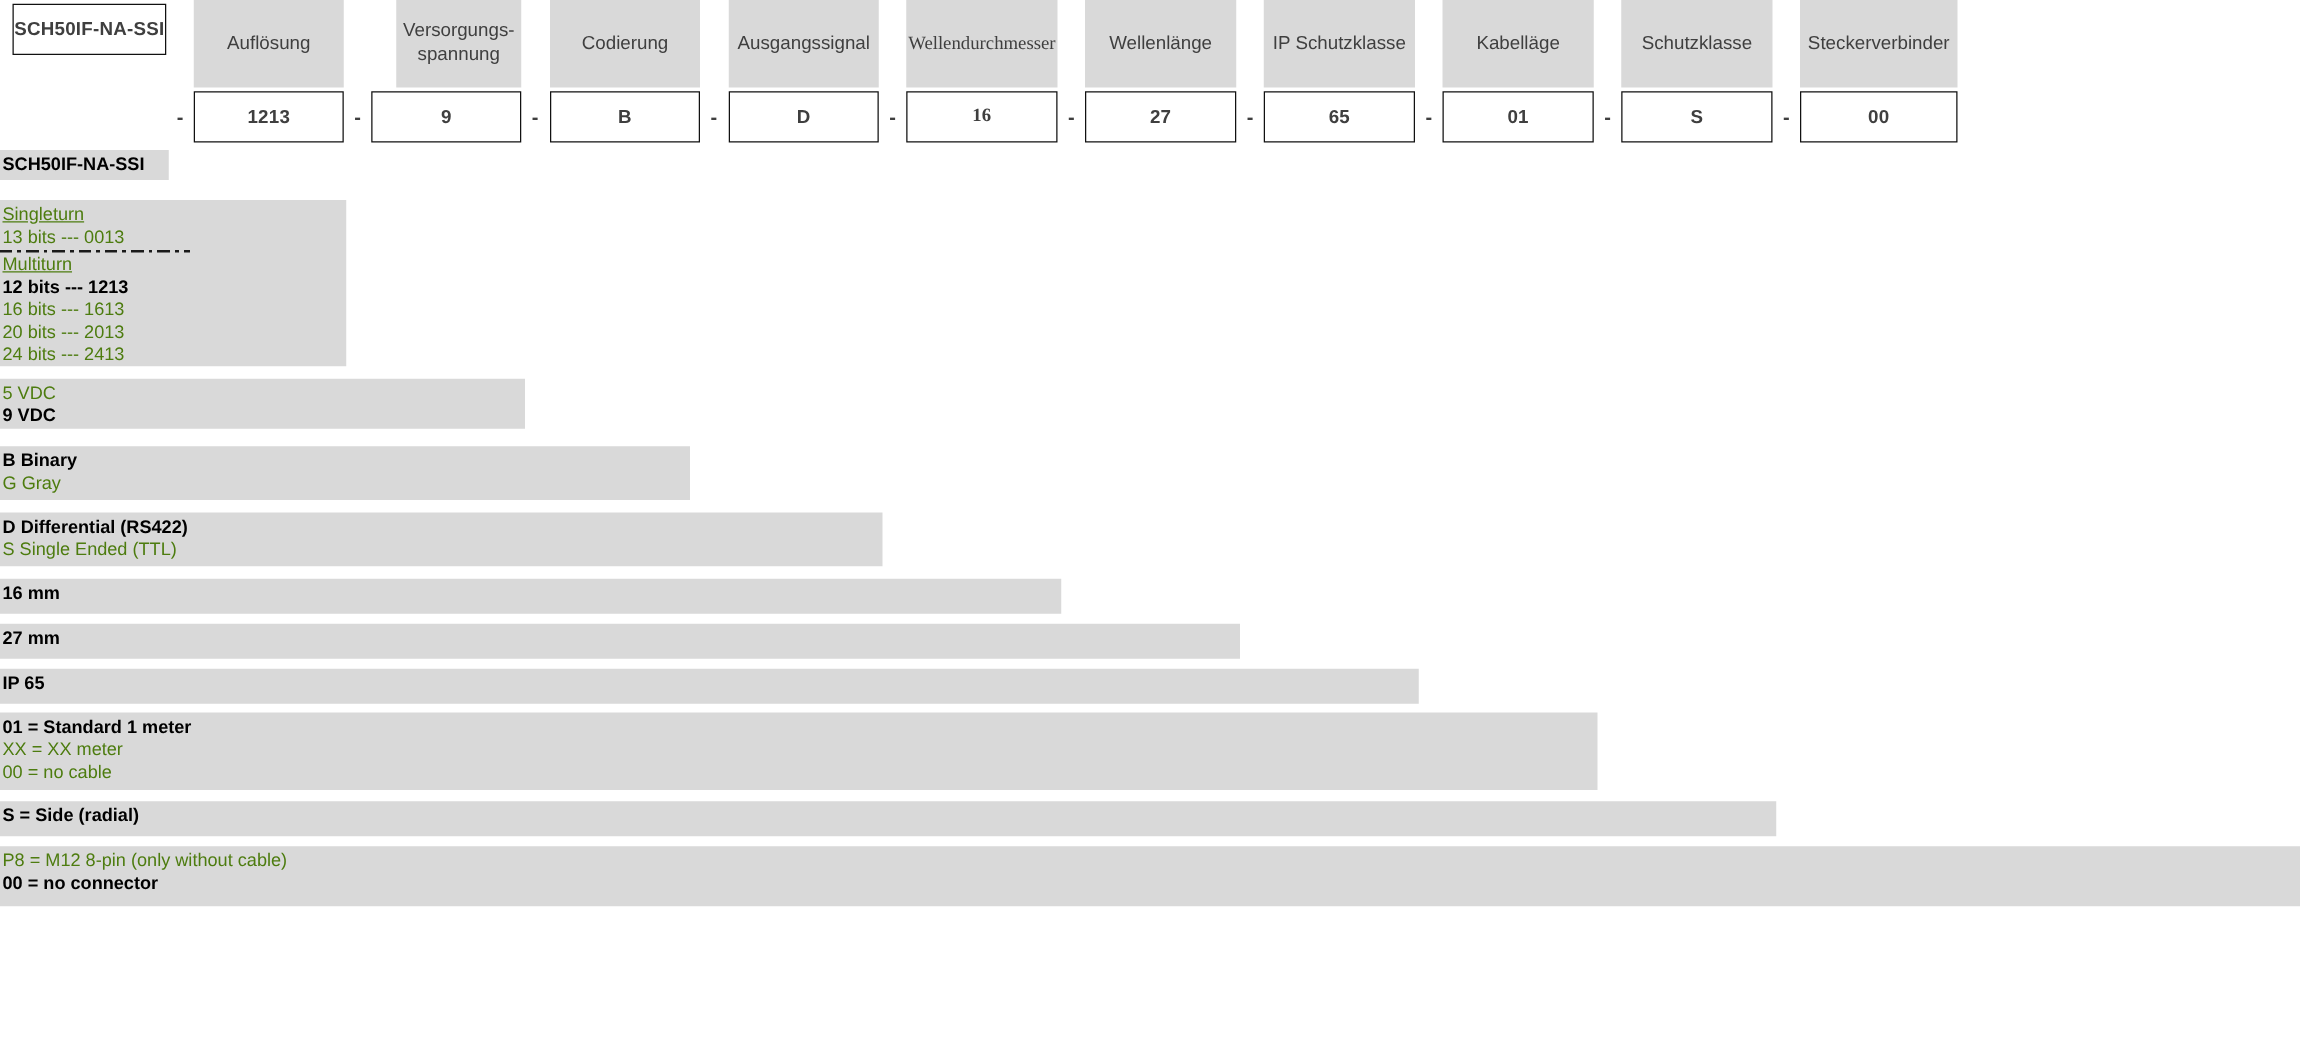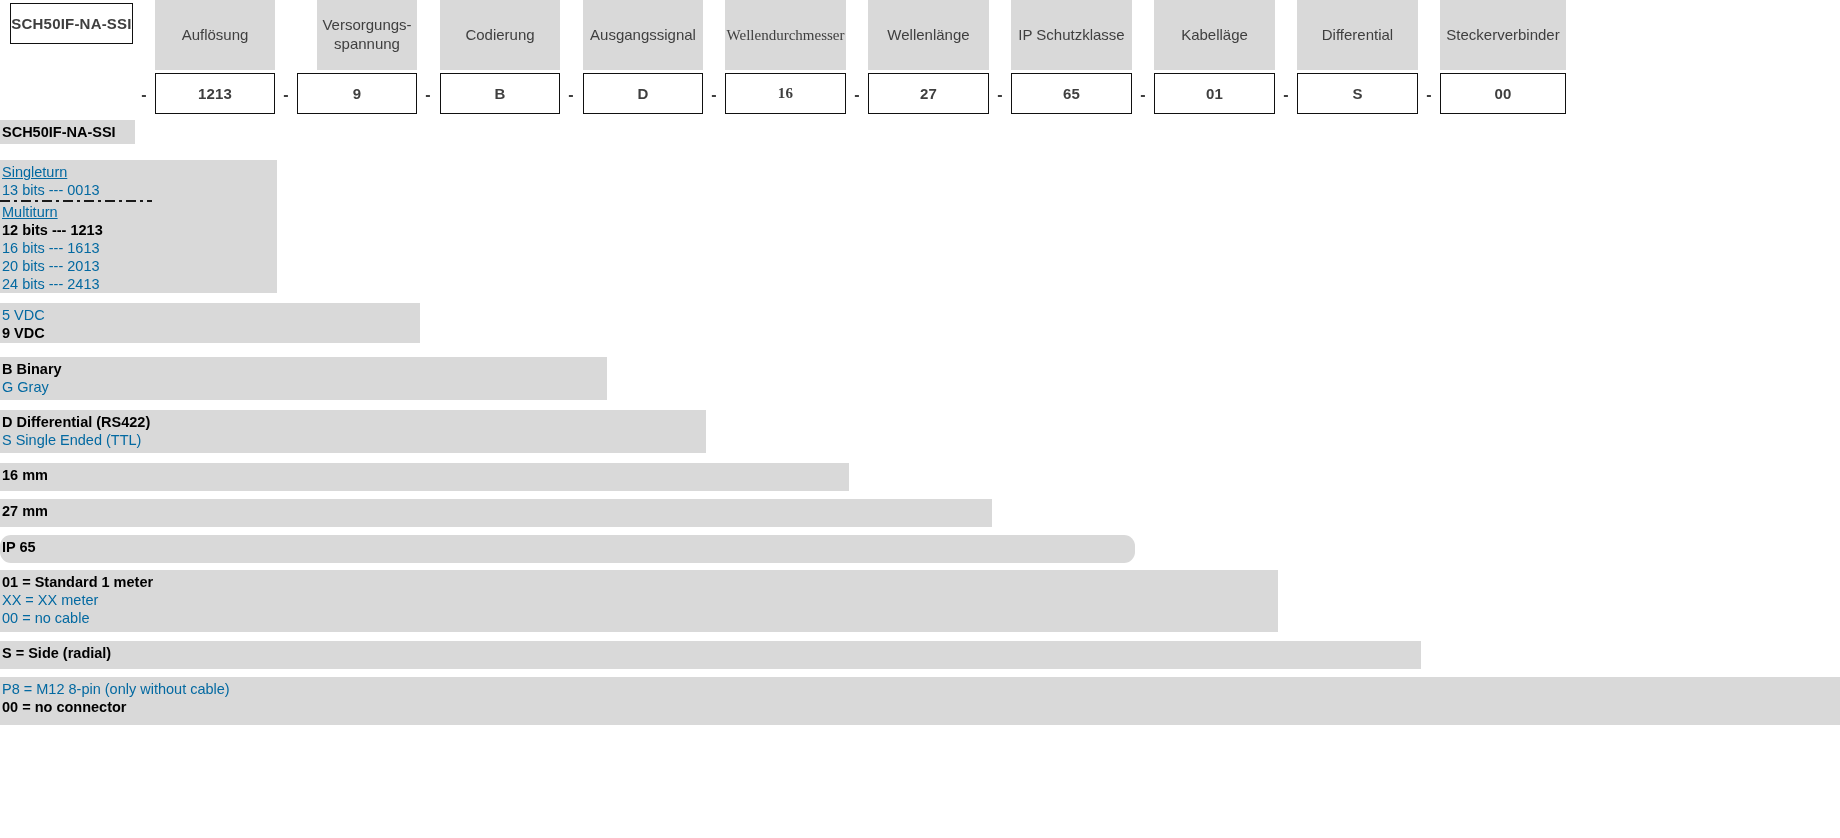--- a/index.html
+++ b/index.html
@@ -52,21 +52,21 @@
   
   .block{
     position:absolute;
     left:0;
     background:#d9d9d9;
     box-sizing:border-box;
   }
   .block .line{
     font-size:14.5px;
     line-height:18px;
-    color:#0369a1;
+    color:#4d7c0f;
     white-space:nowrap;
     padding-left:2px;
   }
   .line.b{font-weight:bold;color:#000000;}
   .line.u{text-decoration:underline;}
 </style>
 </head>
 <body>
 
 <div id="root">
@@ -121,21 +121,21 @@
     </div>
     <div class="dash" style="left:1132px;">-</div>
 
     <div class="col" style="left:1154px;width:121px;">
       <div class="col-head">Kabelläge</div>
       <div class="col-box">01</div>
     </div>
     <div class="dash" style="left:1275px;">-</div>
 
     <div class="col" style="left:1297px;width:121px;">
-      <div class="col-head">Differential</div>
+      <div class="col-head">Schutzklasse</div>
       <div class="col-box">S</div>
     </div>
     <div class="dash" style="left:1418px;">-</div>
 
     <div class="col" style="left:1440px;width:126px;">
       <div class="col-head">Steckerverbinder</div>
       <div class="col-box">00</div>
     </div>
 
   </div>
@@ -151,35 +151,35 @@
         <div><div class="line u" style="display: inline-block;">Multiturn</div></div>
         <div class="line b">12 bits --- 1213</div>
         <div class="line">16 bits --- 1613</div>
         <div class="line">20 bits --- 2013</div>
         <div class="line">24 bits --- 2413</div>
       </div>
       <div class="block" style="top: 303px; width: 420px; height: 40px; padding-top: 3px;">
         <div class="line">5 VDC</div>
         <div class="line b">9 VDC</div>
       </div>
-      <div class="block" style="top: 357px; width: 607px; height: 43px; padding-top: 3px;">
+      <div class="block" style="top: 357px; width: 552px; height: 43px; padding-top: 3px;">
         <div class="line b">B Binary</div>
         <div class="line">G Gray</div>
       </div>
       <div class="block" style="top: 410px; width: 706px; height: 43px; padding-top: 3px;">
         <div class="line b">D Differential (RS422)</div>
         <div class="line">S Single Ended (TTL)</div>
       </div>
       <div class="block" style="top: 463px; width: 849px; height: 28px; padding-top: 3px;">
         <div class="line b">16 mm</div>
       </div>
       <div class="block" style="top: 499px; width: 992px; height: 28px; padding-top: 3px;">
         <div class="line b">27 mm</div>
       </div>
-      <div class="block" style="top: 535px; width: 1135px; height: 28px; padding-top: 3px; border-radius: 11px;">
+      <div class="block" style="top: 535px; width: 1135px; height: 28px; padding-top: 3px;">
         <div class="line b">IP 65</div>
       </div>
       <div class="block" style="top: 570px; width: 1278px; height: 62px; padding-top: 3px;">
         <div class="line b">01 = Standard 1 meter</div>
         <div class="line">XX = XX meter</div>
         <div class="line">00 = no cable</div>
       </div>
       <div class="block" style="top: 641px; width: 1421px; height: 28px; padding-top: 3px;">
         <div class="line b">S = Side (radial)</div>
       </div>

